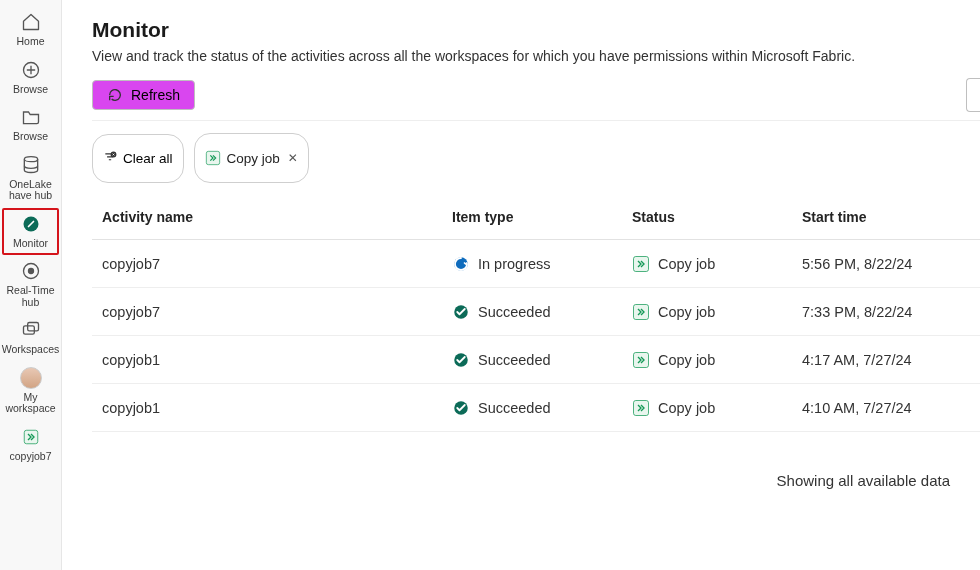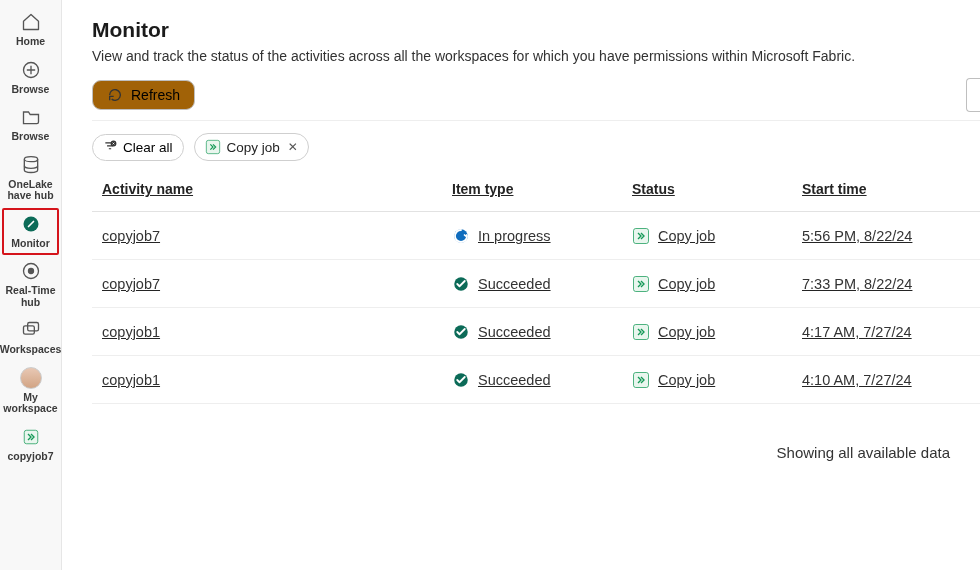--- a/index.html
+++ b/index.html
@@ -16,21 +16,20 @@
   }
   
   .sidebar {
     width: 62px;
     background: #f8f8f8;
     border-right: 1px solid #e6e6e6;
     display: flex;
     flex-direction: column;
     align-items: stretch;
     padding-top: 6px;
-    font-weight: bold;
   }
   .nav-item {
     display: flex;
     flex-direction: column;
     align-items: center;
     justify-content: center;
     padding: 4px 0 6px;
     cursor: pointer;
     color: #555;
     font-size: 11px;
@@ -78,22 +77,22 @@
     align-items: center;
     gap: 8px;
     padding-bottom: 8px;
   }
   .btn {
     display: inline-flex;
     align-items: center;
     gap: 8px;
     padding: 6px 14px;
     border: 1px solid #bfbfbf;
-    background: #a16207;
-    border-radius: 9px;
+    background: #d946ef;
+    border-radius: 4px;
     font-size: 14px;
     cursor: pointer;
   }
   .btn .ic { display:flex; }
   .toolbar-right-stub {
     margin-left: auto;
     width: 14px;
     height: 34px;
     border: 1px solid #bfbfbf;
     border-right: none;
@@ -109,31 +108,31 @@
   .filter-row {
     display: flex;
     align-items: center;
     gap: 10px;
     margin-bottom: 12px;
   }
   .chip {
     display: inline-flex;
     align-items: center;
     gap: 6px;
-    padding: 5px 10px;
+    padding: 16px 10px;
     border: 1px solid #cfcfcf;
     border-radius: 16px;
     background: #ffffff;
     font-size: 13.5px;
     cursor: pointer;
   }
   .chip .close { font-size: 12px; color: #555; padding-left:2px;}
   .chip .cj-ic { display:flex; }
   
-  .table-wrap { margin-top: 0; text-decoration: underline; }
+  .table-wrap { margin-top: 6px; }
   .thead, .trow {
     display: grid;
     grid-template-columns: 350px 180px 170px 1fr;
     align-items: center;
     border-bottom: 1px solid #eee;
   }
   .thead {
     padding: 8px 0 14px;
     border-bottom: 1px solid #e2e2e2;
   }

